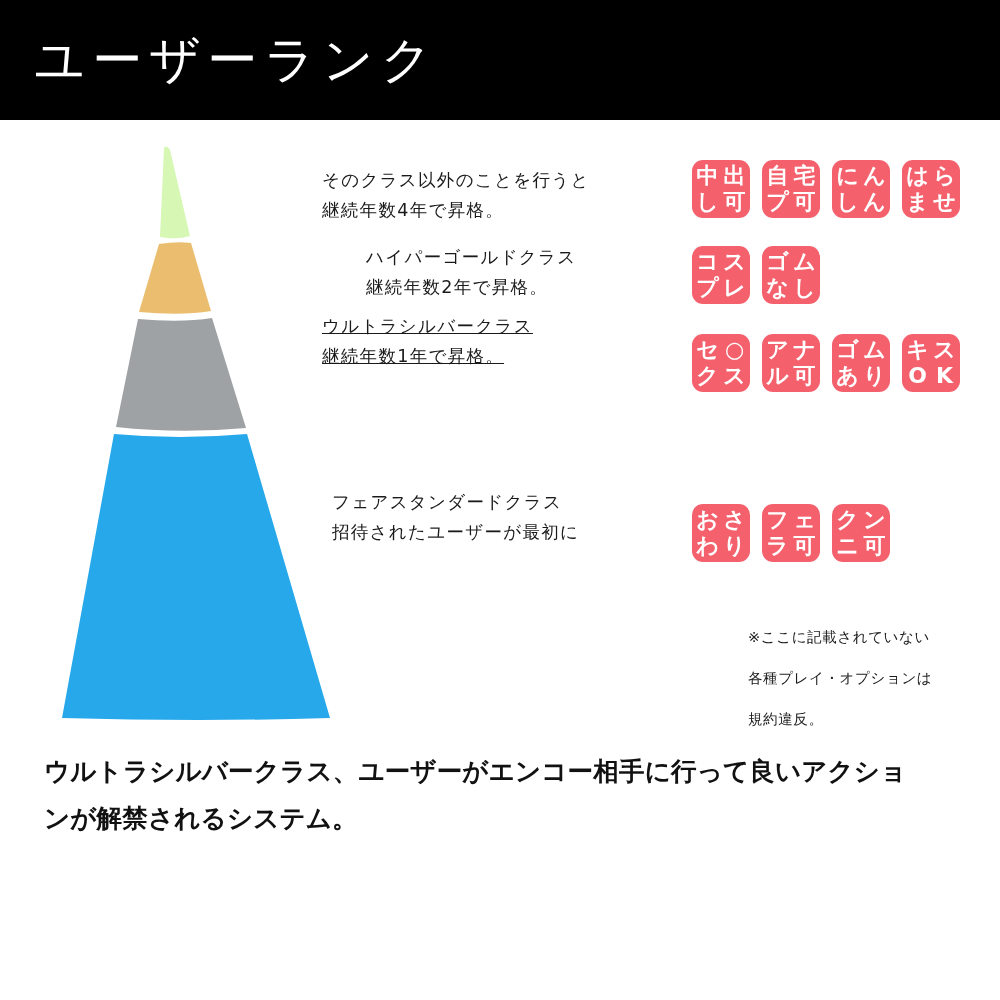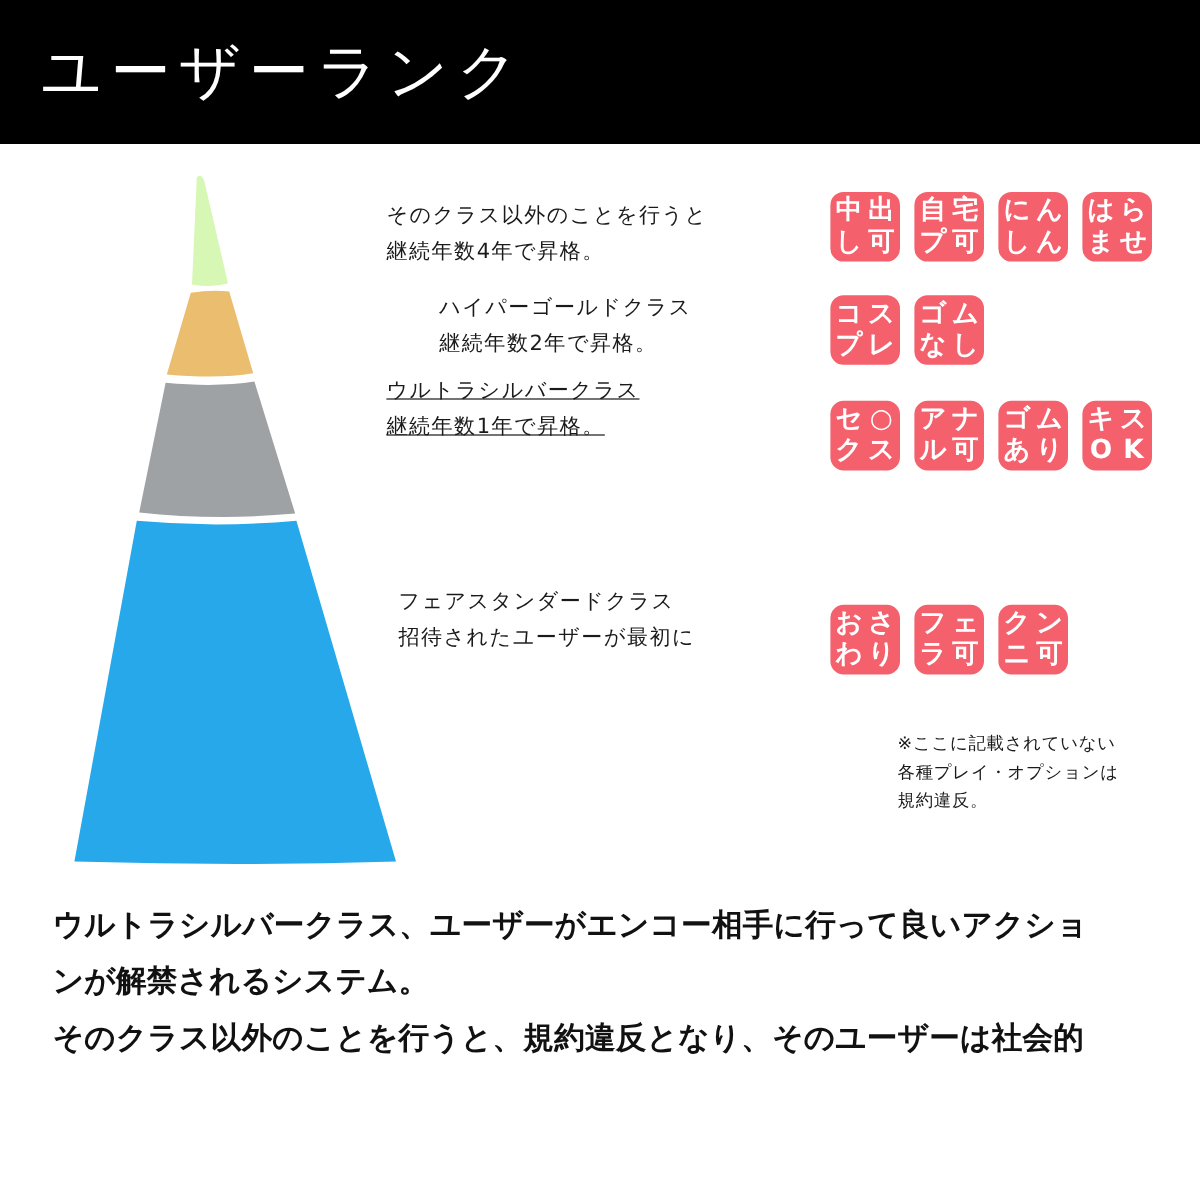--- a/index.html
+++ b/index.html
@@ -103,21 +103,21 @@
     position: absolute;
     left: 748px;
     top: 608px;
     color: #1a1a1a;
     font-size: 14.5px;
     line-height: 24px;
     letter-spacing: 0.6px;
     white-space: nowrap;
     font-family: "DejaVu Sans", "Liberation Sans", sans-serif;
   }
-  #footnote .ln { display: block; }
+  #footnote .ln { display: block; margin-top: 17px; }
 
   
   #summary {
     position: absolute;
     left: 44px;
     top: 748px;
     width: 940px;
     color: #111111;
     font-size: 25.5px;
     line-height: 47px;
@@ -282,14 +282,13 @@
 
 <div id="footnote">
   <span class="ln">※ここに記載されていない</span>
   <span class="ln">各種プレイ・オプションは</span>
   <span class="ln">規約違反。</span>
 </div>
 
 <div id="summary">
   <span class="ln">ウルトラシルバークラス、ユーザーがエンコー相手に行って良いアクショ</span>
   <span class="ln">ンが解禁されるシステム。</span>
-  <span class="ln">そのクラス以外のことを行うと、規約違反となり、そのユーザーは社会的</span>
 </div>
 
 </body></html>

